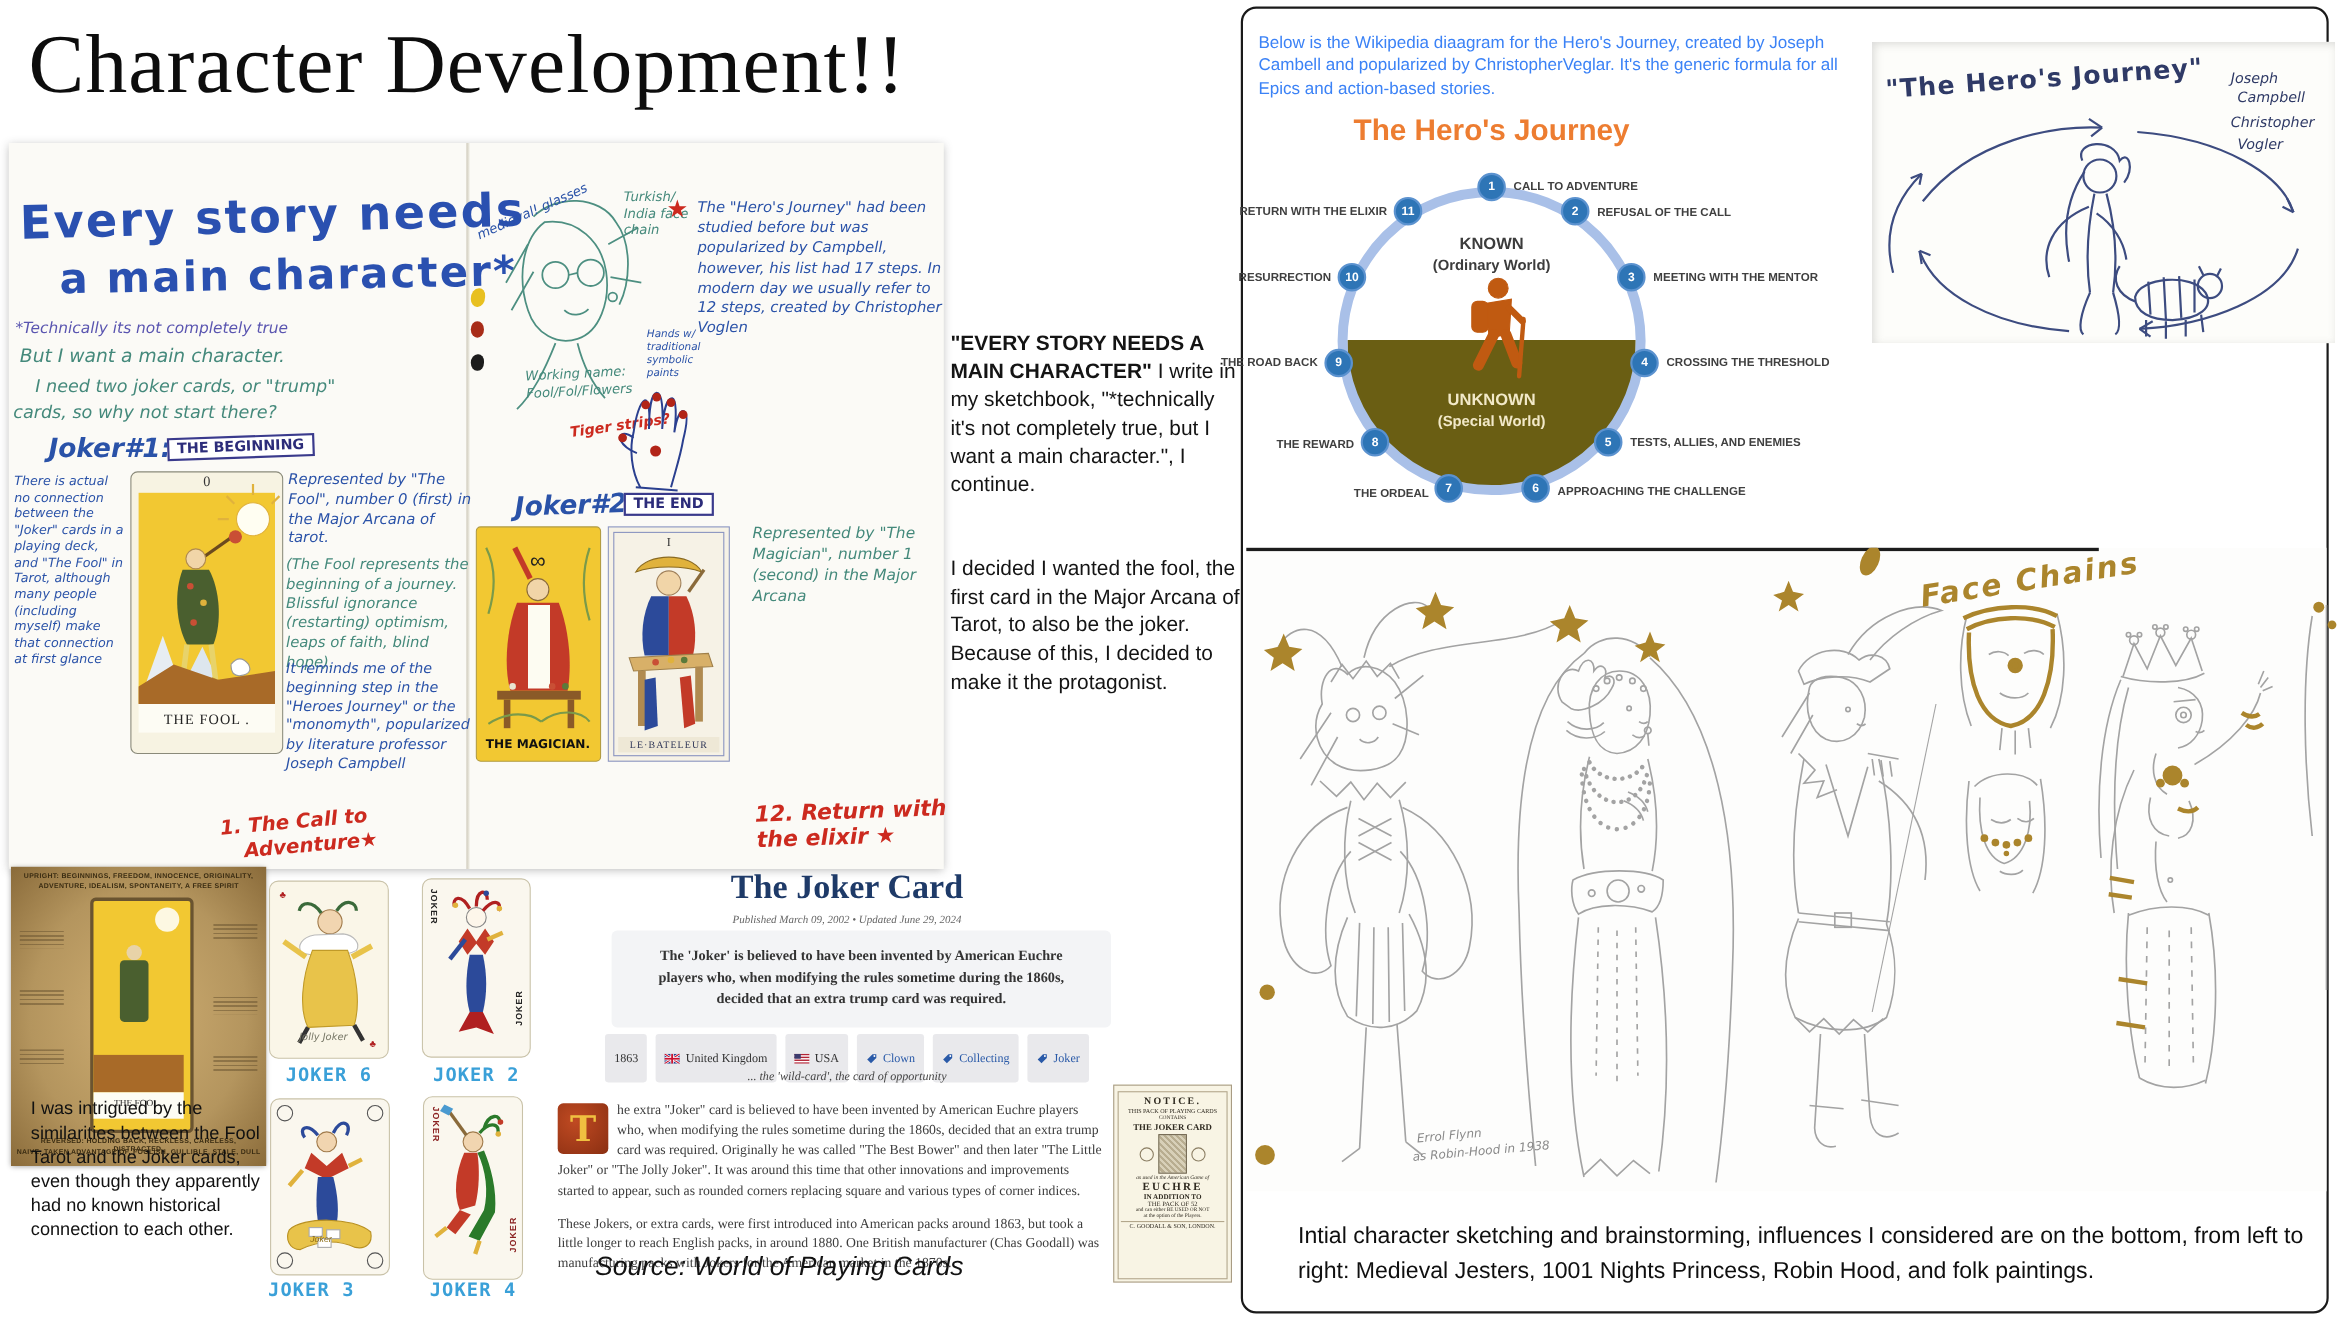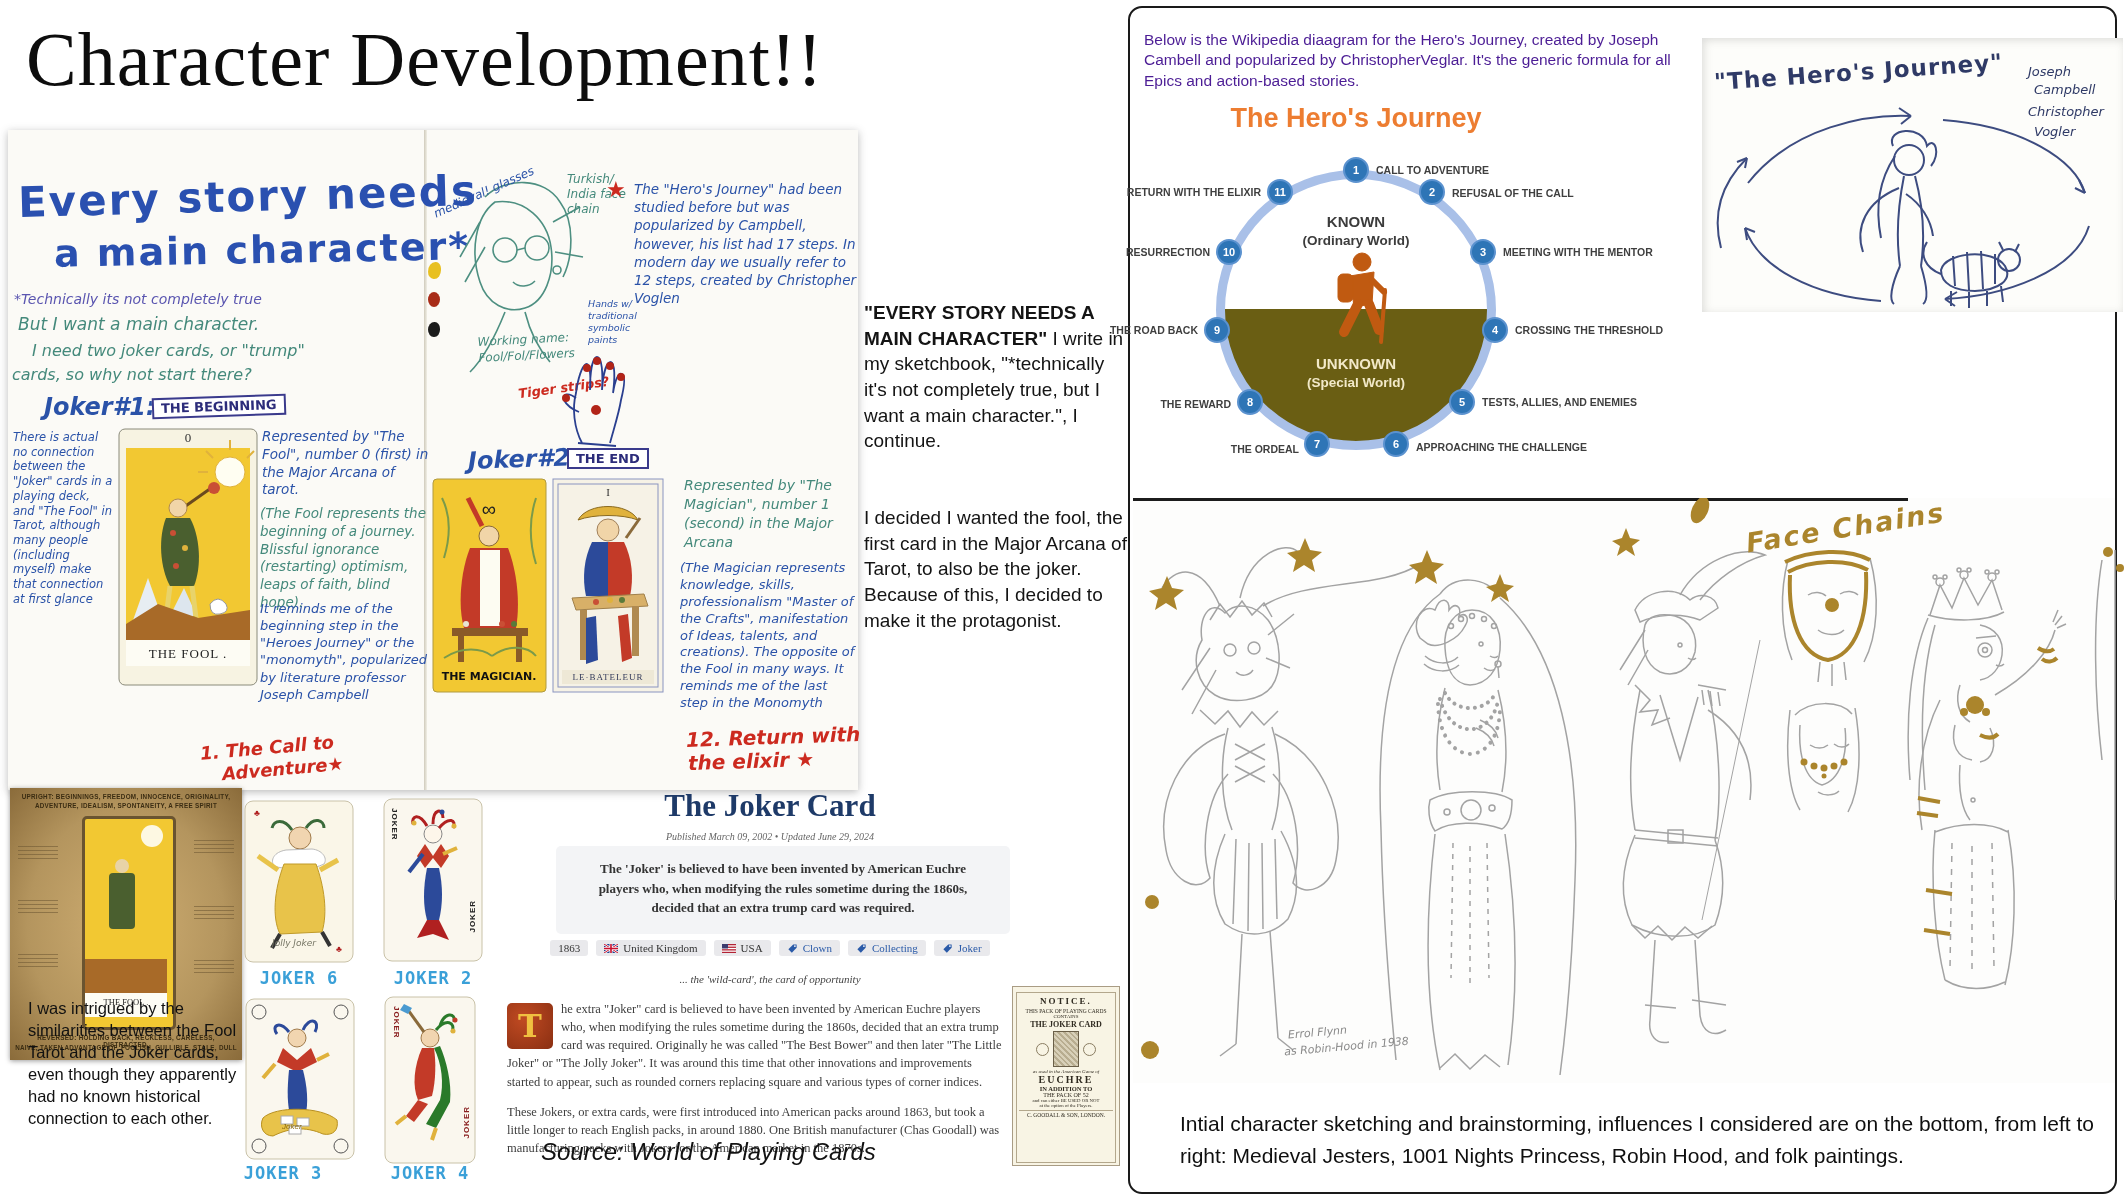--- a/index.html
+++ b/index.html
@@ -20,21 +20,21 @@
   .sbpage{position:absolute;background:#fbfaf6;box-shadow:0 2px 8px rgba(60,60,60,.35);}
   .tagbox{position:absolute;border:2px solid #3a3a8c;background:#fff;padding:1px 7px;
           font-family:"DejaVu Sans",sans-serif;font-weight:bold;font-size:13px;color:#2c2c7a;}
   .hj-node{position:absolute;width:26px;height:26px;border-radius:50%;background:#2e75b6;
            color:#fff;font-size:11px;font-weight:bold;display:flex;align-items:center;justify-content:center;
            border:2px solid #5b92cf;box-sizing:border-box;}
   .hj-label{position:absolute;font-size:10.5px;font-weight:bold;color:#3f3f3f;white-space:nowrap;
             transform:translate(0,-50%);}
   .hj-label.left{transform:translate(-100%,-50%);}
   .pill{display:flex;align-items:center;gap:5px;background:#e9e9ec;border-radius:3px;
-        padding:2px 8px;font-family:"Liberation Serif",serif;font-size:11px;color:#333;}
+        padding:16px 8px;font-family:"Liberation Serif",serif;font-size:11px;color:#333;}
   .pill .lbl-link{color:#2a5aa8;}
   .joker-label{position:absolute;text-align:center;font-family:"DejaVu Sans Mono",monospace;
                font-weight:bold;font-size:17px;color:#3aa0d8;letter-spacing:1px;}
   .vjoker{position:absolute;writing-mode:vertical-rl;font-family:"Liberation Sans",sans-serif;
           font-weight:bold;font-size:8px;letter-spacing:1px;color:#222;}
   .notice{position:absolute;left:1012px;top:986px;width:108px;height:180px;background:#f8f4e4;
           border:1px solid #a99c84;box-sizing:border-box;padding:5px 3px 2px 3px;text-align:center;
           font-family:"Liberation Serif",serif;color:#2f2a20;}
   .notice .inner{border:1px solid #b3a78c;height:100%;box-sizing:border-box;padding:3px 2px;}
   .nl0{font-size:9px;font-weight:bold;letter-spacing:2px;}
@@ -181,21 +181,20 @@
     <circle cx="44" cy="124" r="3" fill="#c94f35"></circle>
       <circle cx="58" cy="122" r="3" fill="#e0b23c"></circle>
       <circle cx="70" cy="122" r="3" fill="#5a7a3a"></circle>
     <path d="M34,140 L34,186 L46,182 L44,138 Z" fill="#2c4a9a"></path>
     <path d="M66,138 L70,184 L80,180 L76,136 Z" fill="#c33a28"></path>
     <rect x="10" y="192" width="92" height="14" fill="#eee8d6"></rect>
     <text x="56" y="202" text-anchor="middle" font-family="Liberation Serif,serif" font-size="9" letter-spacing="1" fill="#333a5a">LE·BATELEUR</text>
   </svg>
 
   <div class="t hand hw-teal" style="left:684px;top:476px;width:168px;font-size:14px;line-height:1.35;">Represented by "The Magician", number 1 (second) in the Major Arcana</div>
-  <div class="t hand hw-blue" style="left:680px;top:560px;width:176px;font-size:13px;line-height:1.3;">(The Magician represents knowledge, skills, professionalism "Master of the Crafts", manifestation of Ideas, talents, and creations). The opposite of the Fool in many ways. It reminds me of the last step in the Monomyth</div>
   <div class="t hand hw-red nowrap" style="left:686px;top:724px;font-size:20px;font-weight:bold;transform:rotate(-2deg);">12. Return with</div>
   <div class="t hand hw-red nowrap" style="left:688px;top:748px;font-size:20px;font-weight:bold;transform:rotate(-2deg);">the elixir ★</div>
 
   <div class="t" style="left:864px;top:300px;width:268px;font-size:19px;line-height:1.35;color:#141414;">
     <span style="font-weight:bold;">"EVERY STORY NEEDS A MAIN CHARACTER"</span><span> I write in my sketchbook, "*technically it's not completely true, but I want a main character.", I continue.</span>
   </div>
   <div class="t" style="left:864px;top:505px;width:268px;font-size:19px;line-height:1.35;color:#141414;">I decided I wanted the fool, the first card in the Major Arcana of Tarot, to also be the joker. Because of this, I decided to make it the protagonist.</div>
 
   <div class="abs" style="left:10px;top:788px;width:232px;height:272px;background:radial-gradient(ellipse at center,#cfae72 0%,#b4955e 60%,#8a6b3a 100%);box-shadow:0 1px 5px rgba(0,0,0,.4);">
     <div class="sepia-line" style="position:absolute;left:4px;top:5px;width:224px;">UPRIGHT: BEGINNINGS, FREEDOM, INNOCENCE, ORIGINALITY,</div>
@@ -373,21 +372,21 @@
       <div class="nl6">IN ADDITION TO</div>
       <div class="nl7">THE PACK OF 52</div>
       <div class="nl8">and can either BE USED OR NOT</div>
       <div class="nl9">at the option of the Players.</div>
       <div class="nl10">C. GOODALL &amp; SON, LONDON.</div>
     </div>
   </div>
 
   <div class="abs" style="left:1128px;top:6px;width:989px;height:1188px;border:2.5px solid #1a1a1a;border-radius:14px;box-sizing:border-box;"></div>
 
-  <div class="t" style="left:1144px;top:30px;width:552px;font-size:15.5px;line-height:1.32;color:#4c1d95;">Below is the Wikipedia diaagram for the Hero's Journey, created by Joseph Cambell and popularized by ChristopherVeglar. It's the generic formula for all Epics and action-based stories.</div>
+  <div class="t" style="left:1144px;top:30px;width:552px;font-size:15.5px;line-height:1.32;color:#3b82f6;">Below is the Wikipedia diaagram for the Hero's Journey, created by Joseph Cambell and popularized by ChristopherVeglar. It's the generic formula for all Epics and action-based stories.</div>
 
   <div class="t center" style="left:1226px;top:101px;width:260px;font-size:27px;font-weight:600;color:#ED7D31;">The Hero's Journey</div>
   <div class="abs" style="left:1216px;top:170px;width:280px;height:280px;border-radius:50%;border:9px solid #a9c0e8;box-sizing:border-box;background:linear-gradient(#ffffff 49.6%,#6a5e13 49.6%);"></div>
   <div class="t center" style="left:1256px;top:212px;width:200px;font-size:15px;font-weight:bold;color:#3c3c3c;">KNOWN</div>
   <div class="t center" style="left:1256px;top:232px;width:200px;font-size:13.5px;font-weight:bold;color:#3c3c3c;">(Ordinary World)</div>
   <div class="t center" style="left:1256px;top:354px;width:200px;font-size:15px;font-weight:bold;color:#f2e9c8;">UNKNOWN</div>
   <div class="t center" style="left:1256px;top:374px;width:200px;font-size:13.5px;font-weight:bold;color:#f2e9c8;">(Special World)</div>
 
   <svg class="abs" style="left:1322px;top:250px;" width="68" height="96" viewBox="0 0 68 96">
     <g fill="#c05a11" stroke="#c05a11">

